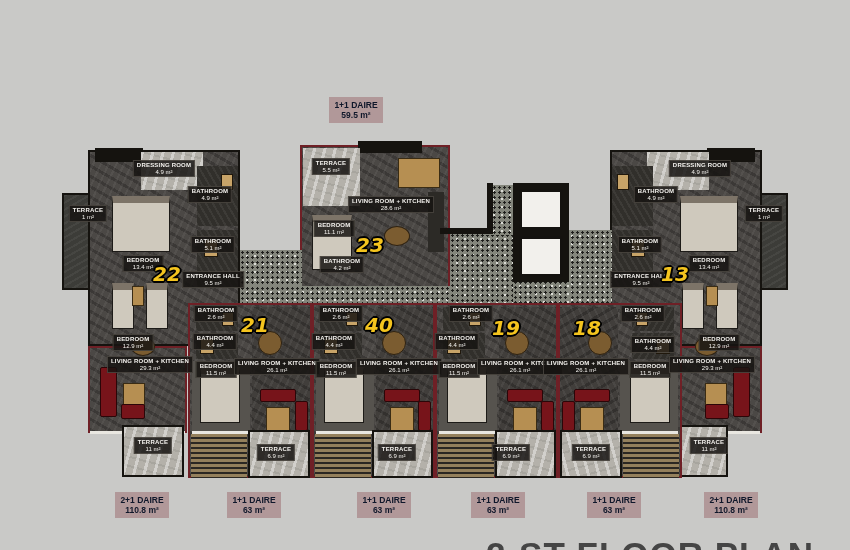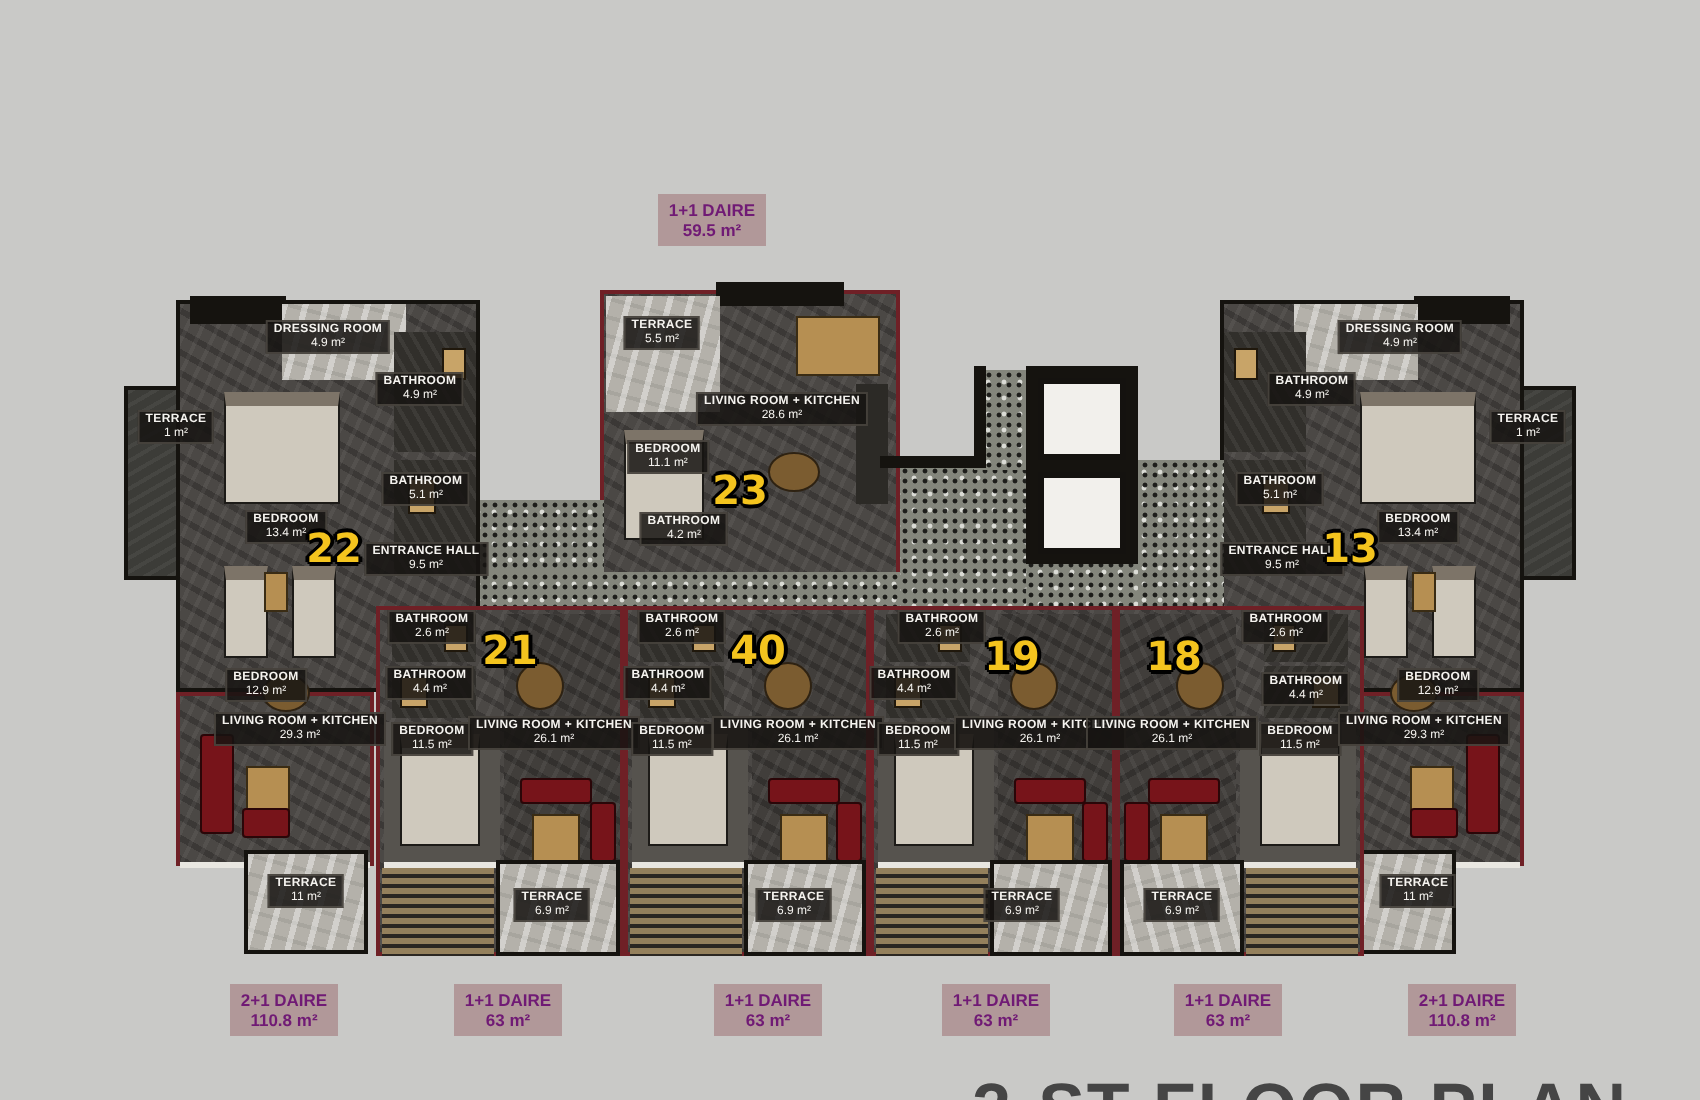--- a/index.html
+++ b/index.html
@@ -32,25 +32,25 @@
   .fixt { background:#c8a468; border:1px solid #20180c; }
   .win  { background:#e9e7e1; }
   .furn { position:absolute; left:0; top:0; right:0; bottom:0; }
   .mirror { transform:scaleX(-1); }
   .rl { position:absolute; transform:translateX(-50%); background:rgba(22,20,18,.85);
         color:#f5f3ef; text-align:center; padding:1px 3px; white-space:nowrap; z-index:30;
         border:1px solid rgba(96,92,84,.6); }
   .rl .n { display:block; font-size:6px; font-weight:bold; letter-spacing:.2px; line-height:1.15; }
   .rl .a { display:block; font-size:6px; line-height:1.1; }
   .badge { position:absolute; transform:translateX(-50%); z-index:40; color:#f4c41e;
-        font-weight:bold; font-size:20px; font-family:"DejaVu Sans", sans-serif;
+        font-weight:bold; font-style:italic; font-size:20px; font-family:"DejaVu Sans", sans-serif;
         text-shadow:-2px 0 #000, 2px 0 #000, 0 -2px #000, 0 2px #000,
                     -1px -1px #000, 1px 1px #000, 1px -1px #000, -1px 1px #000; }
   .tbox { position:absolute; transform:translateX(-50%); z-index:35; background:#b19899;
-        color:#701a75; text-align:center; padding:3px 5px; min-width:54px; }
+        color:#0f172a; text-align:center; padding:3px 5px; min-width:54px; }
   .tbox .t { display:block; font-size:8.5px; font-weight:bold; }
   .tbox .a { display:block; font-size:8.5px; font-weight:bold; }
   .elev { position:absolute; background:#f2f0ec; border:3px solid #14120f; }
   #watermark { position:absolute; left:222px; top:254px; z-index:50; font-size:47px; font-weight:bold;
         letter-spacing:1px; white-space:nowrap; }
   #watermark .w1 { color:rgba(255,255,255,.55); }
   #watermark .w2 { color:rgba(255,255,255,.34); }
   #floor-title { position:absolute; left:650px; top:535px; transform:translateX(-50%); z-index:45;
         font-size:35px; font-weight:bold; color:#454545; letter-spacing:1px; white-space:nowrap; }
 </style>

